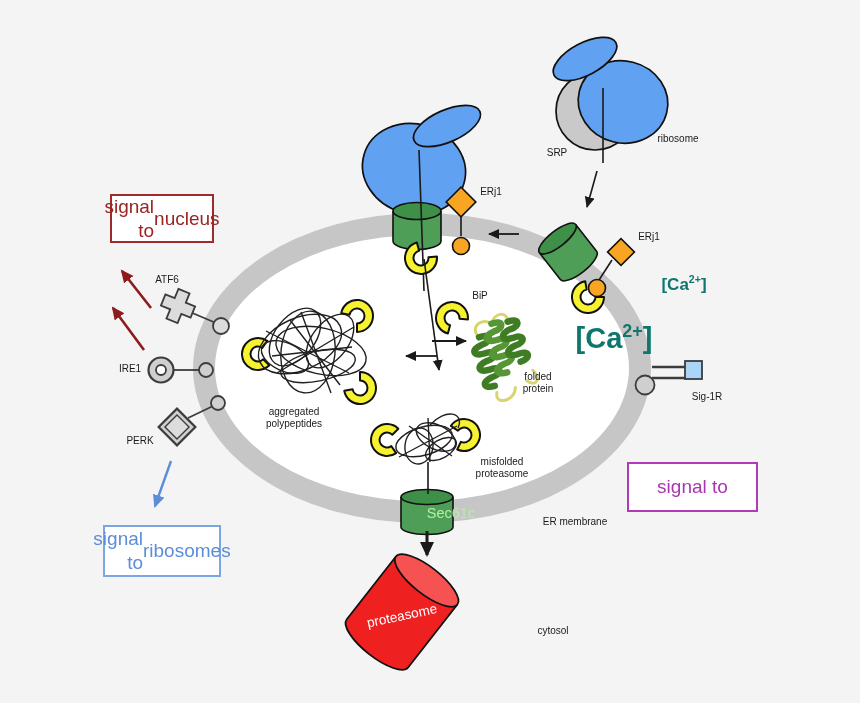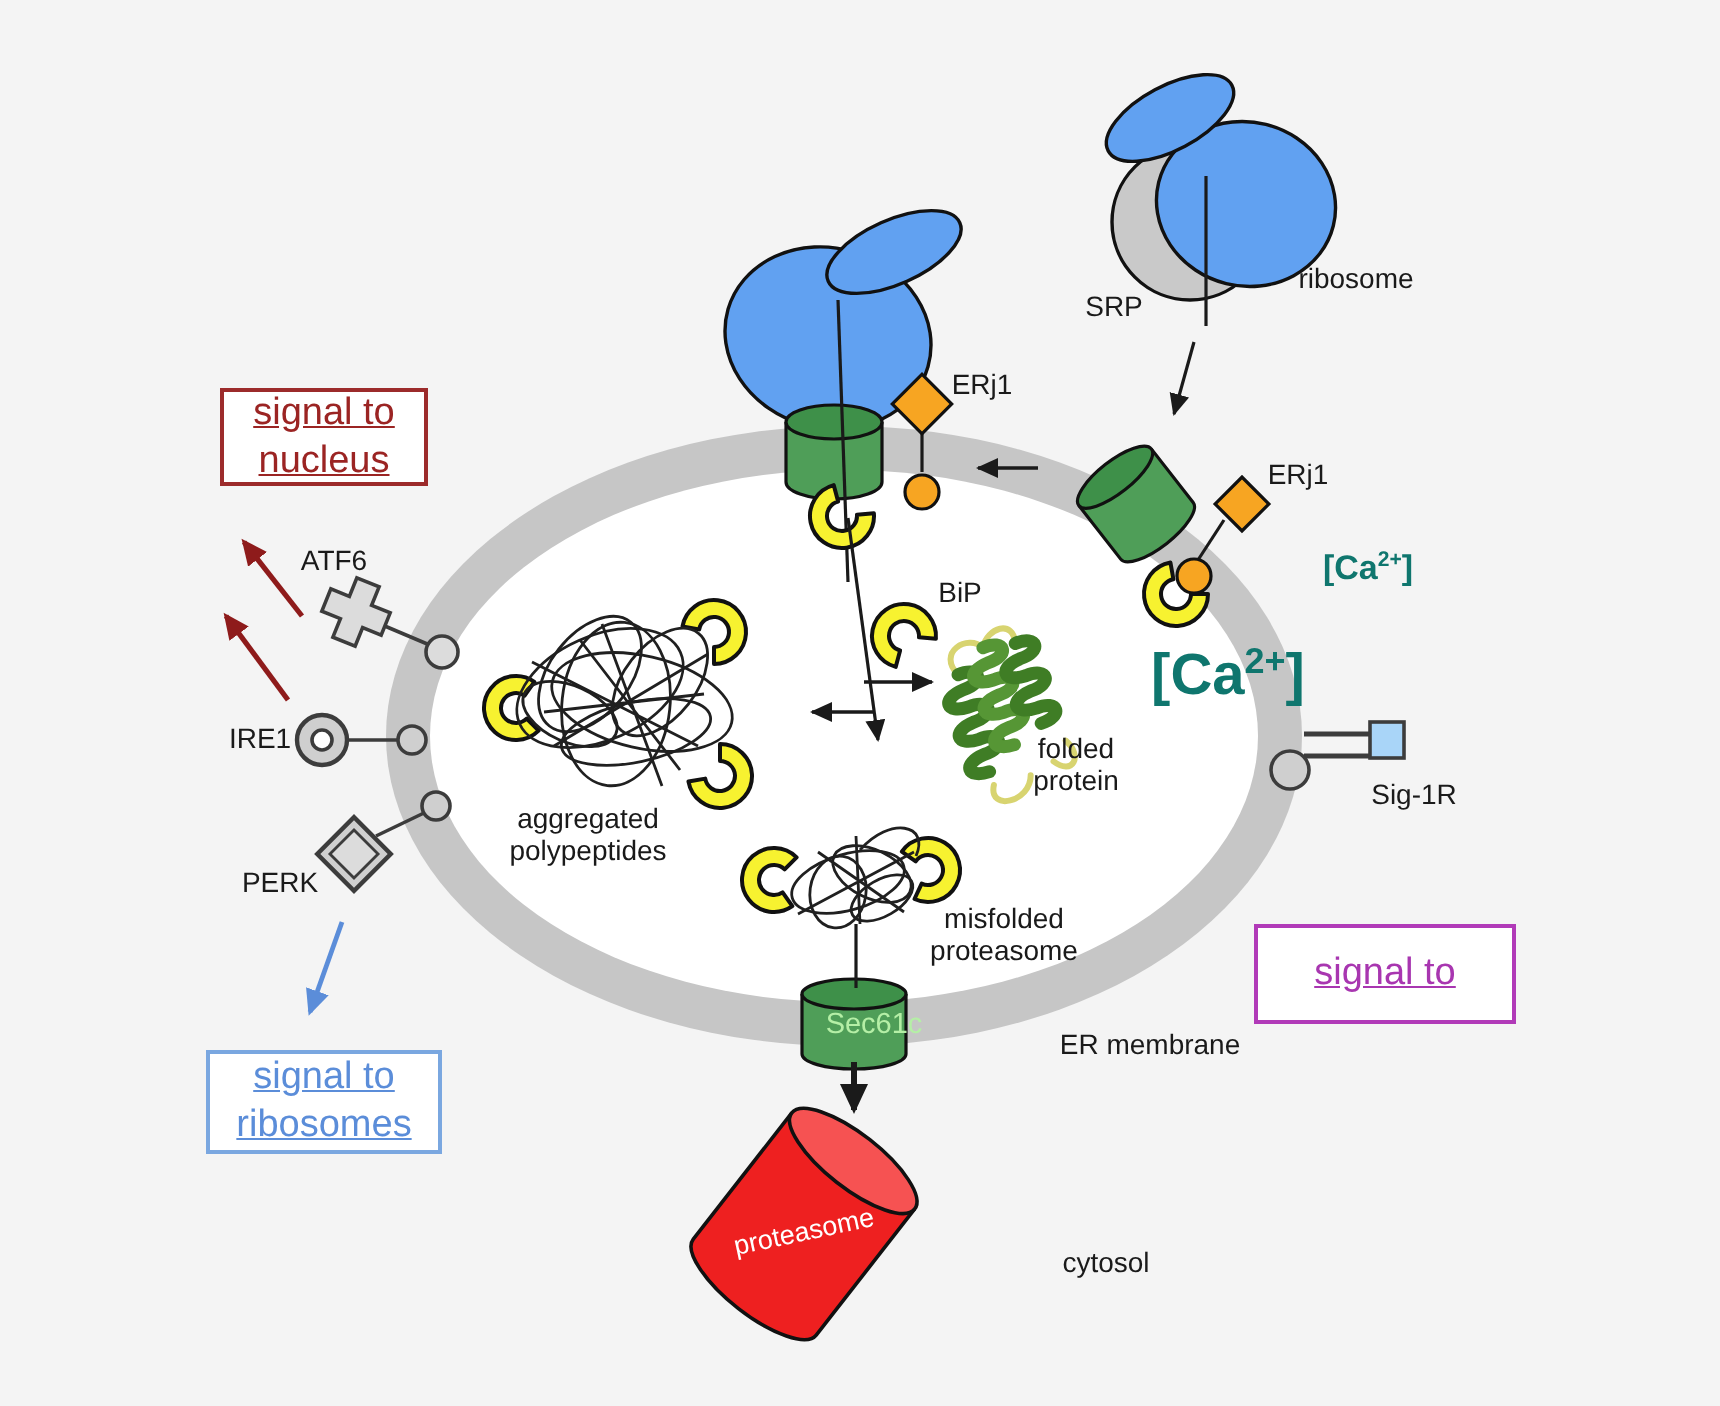--- a/index.html
+++ b/index.html
@@ -4,28 +4,28 @@
 <style>
   html,body{margin:0;padding:0;}
   #stage{
     position:relative;width:860px;height:703px;overflow:hidden;
     background:var(--bg,#f4f4f4);
     font-family:"Liberation Sans",sans-serif;color:var(--ink,#1a1a1a);
   }
   #stage svg{position:absolute;left:0;top:0;}
   .lbl{
     position:absolute;transform:translate(-50%,-50%);
-    font-size:14px;line-height:1.15;text-align:center;white-space:nowrap;
+    font-size:10px;line-height:1.15;text-align:center;white-space:nowrap;
   }
   .lbl sup{font-size:0.62em;font-weight:bold;}
   .ca{font-weight:bold;color:#0f766e;}
   .sig-box{
     position:absolute;background:#fff;border:2px solid;
-    display:flex;flex-direction:column;justify-content:center;align-items:center;
-    font-size:19px;line-height:1.24;text-align:left;text-decoration:underline;
+    display:flex;justify-content:center;align-items:center;
+    font-size:19px;line-height:1.24;text-align:right;
   }
   .box-nucleus{left:110px;top:194px;width:100px;height:45px;
     border-color:var(--border_nucleus,#9c2b2b);color:var(--signal_nucleus,#9b2423);}
   .box-ribosomes{left:103px;top:525px;width:114px;height:48px;
     border-color:var(--border_ribosomes,#7aa7e0);color:var(--signal_ribosomes,#5b8dd9);}
   .box-mitochondria{left:627px;top:462px;width:127px;height:46px;
     border-color:var(--border_mitochondria,#b13ab8);color:var(--signal_mitochondria,#a836b0);}
   .white-rot{color:#fff;transform:translate(-50%,-50%) rotate(-12deg);font-size:13.5px;}
   .sec61c-txt{color:var(--sec61c_text,#b5efa6);font-size:14.5px;}
 </style>
@@ -208,21 +208,21 @@
   <span style="display:block">polypeptides</span>
 </div>
 <div class="lbl" style="left:502px;top:467px">
   <span style="display:block">misfolded</span>
   <span style="display:block">proteasome</span>
 </div>
 
 <div class="lbl" style="left:575px;top:522px">ER membrane</div>
 <div class="lbl" style="left:553px;top:631px">cytosol</div>
 <div class="lbl white-rot" style="left:402px;top:616px">proteasome</div>
-<div class="lbl sec61c-txt" style="left:437px;top:513px">Sec61c</div>
+<div class="lbl sec61c-txt" style="left:451px;top:513px">Sec61c</div>
 
 <div class="lbl" style="left:167px;top:280px">ATF6</div>
 <div class="lbl" style="left:130px;top:369px">IRE1</div>
 <div class="lbl" style="left:140px;top:441px">PERK</div>
 
 <div class="sig-box box-nucleus">
   <span>signal to</span>
   <span>nucleus</span>
 </div>
 <div class="sig-box box-ribosomes">

